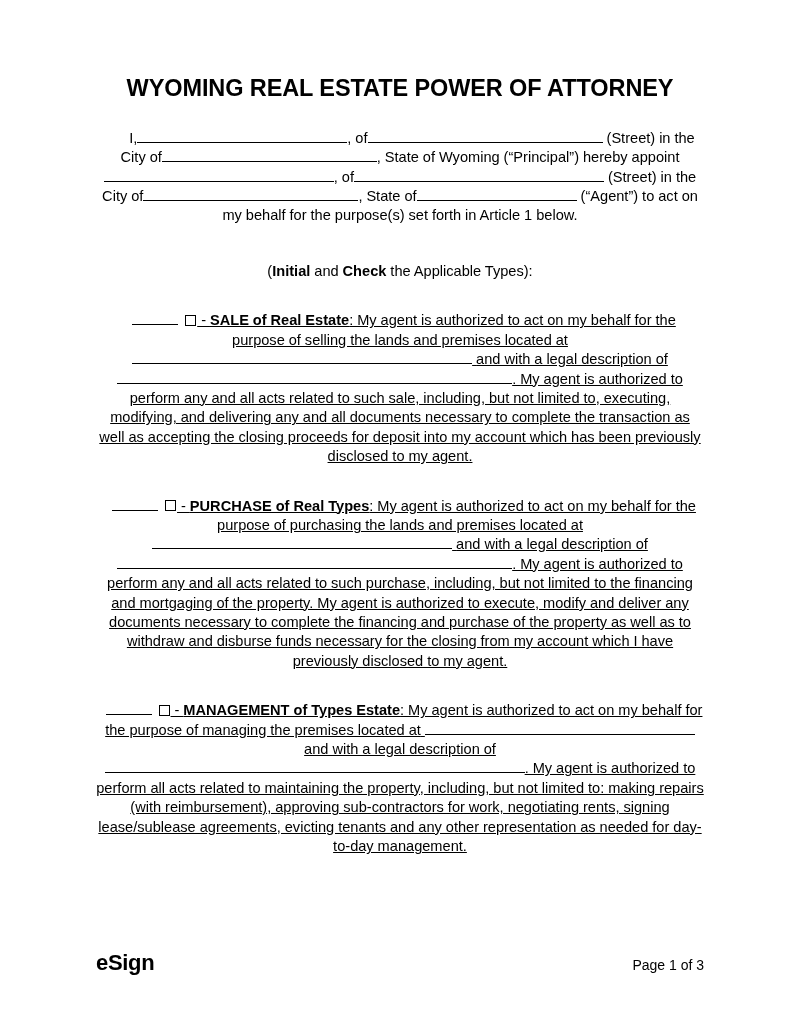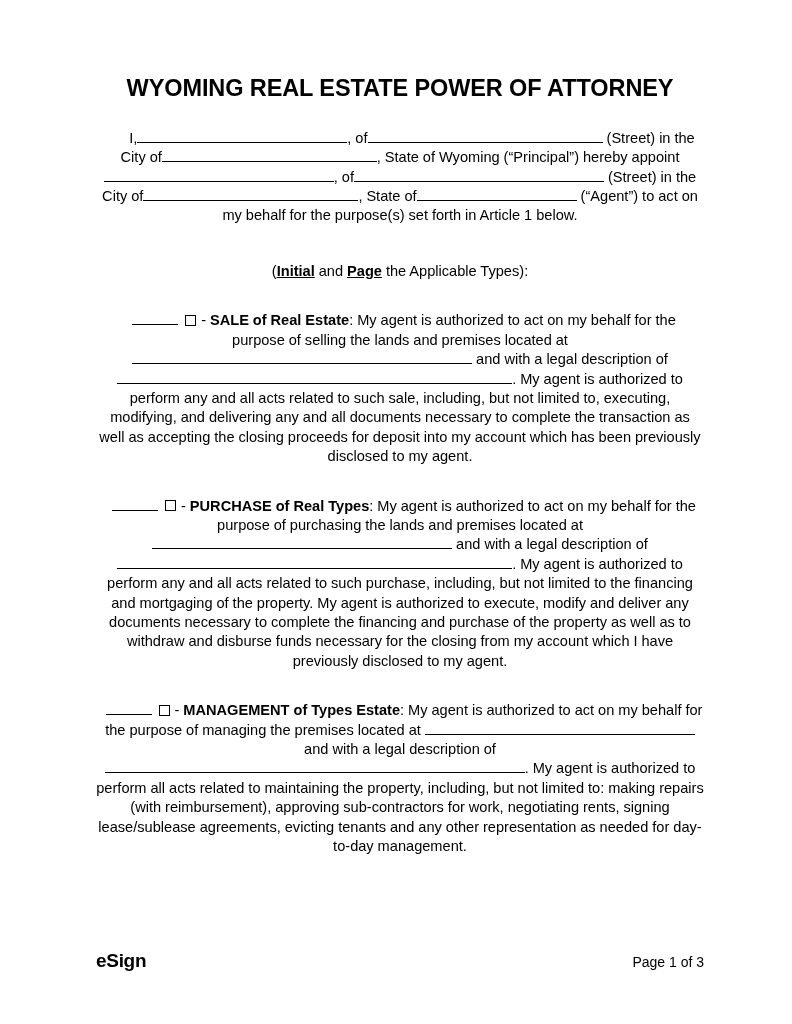--- a/index.html
+++ b/index.html
@@ -64,26 +64,26 @@
     margin: 0;
     padding-top: 34px;
     line-height: 1.2;
   }
 
   .initial-line {
     padding-top: 36px;
   }
   .initial-line .em {
     font-weight: bold;
-    text-decoration: underline;
   }
 
   
   .clause {
     padding-top: 30px;
+    text-decoration: underline;
   }
   .clause-label {
     font-weight: bold;
   }
 
   
   .blank {
     display: inline-block;
     border-bottom: 1.2px solid #000;
     height: 13px;
@@ -118,21 +118,21 @@
   .footer {
     position: absolute;
     left: 96px;
     top: 950px;
     width: 608px;
     display: flex;
     align-items: baseline;
     justify-content: space-between;
   }
   .brand {
-    font-size: 19px;
+    font-size: 22px;
     font-weight: bold;
     letter-spacing: -0.3px;
   }
   .page-num {
     font-size: 14px;
   }
 </style>
 </head>
 <body>
 
@@ -141,21 +141,21 @@
   <div class="content">
 
     <h1 class="doc-title">WYOMING REAL ESTATE POWER OF ATTORNEY</h1>
 
     <p class="para intro">
       <span style="display:inline-block;width:24px"></span><span>I,</span><span class="blank b-210"></span><span>, of</span><span class="blank b-235"></span> <span>(Street) in the City of</span><span class="blank b-215"></span><span>, State of Wyoming (“Principal”) hereby appoint</span>
       <span class="blank b-230"></span><span>, of</span><span class="blank b-250"></span> <span>(Street) in the City of</span><span class="blank b-215"></span><span>, State of</span><span class="blank b-160"></span> <span>(“Agent”) to act on my behalf for the purpose(s) set forth in Article 1 below.</span>
     </p>
 
 
-    <p class="para initial-line"><span>(</span><span class="em">Initial</span><span> and </span><span class="em">Page</span><span> the Applicable Types):</span></p>
+    <p class="para initial-line"><span>(</span><span class="em">Initial</span><span> and </span><span class="em">Check</span><span> the Applicable Types):</span></p>
 
     <p class="para clause">
       <span style="display:inline-block;width:8px"></span><span class="blank blank-initial"></span><span class="checkbox"></span> - <span class="clause-label">SALE of Real Estate</span><span>: My agent is authorized to act on my behalf for the purpose of selling the lands and premises located at</span> <span class="blank b-340"></span> <span>and with a legal description of</span> <span class="blank b-395"></span><span>.  My agent is authorized to perform any and all acts related to such sale, including, but not limited to, executing, modifying, and delivering any and all documents necessary to complete the transaction as well as accepting the closing proceeds for deposit into my account which has been previously disclosed to my agent.</span>
     </p>
 
     <p class="para clause">
       <span style="display:inline-block;width:8px"></span><span class="blank blank-initial"></span><span class="checkbox"></span> - <span class="clause-label">PURCHASE of Real Types</span><span>: My agent is authorized to act on my behalf for the purpose of purchasing the lands and premises located at</span>
       <span class="blank b-300"></span> <span>and with a legal description of</span>
       <span class="blank b-395"></span><span>.  My agent is authorized to perform any and all acts related to such purchase, including, but not limited to the financing and mortgaging of the property. My agent is authorized to execute, modify and deliver any documents necessary to complete the financing and purchase of the property as well as to withdraw and disburse funds necessary for the closing from my account which I have previously disclosed to my agent.</span>
     </p>

